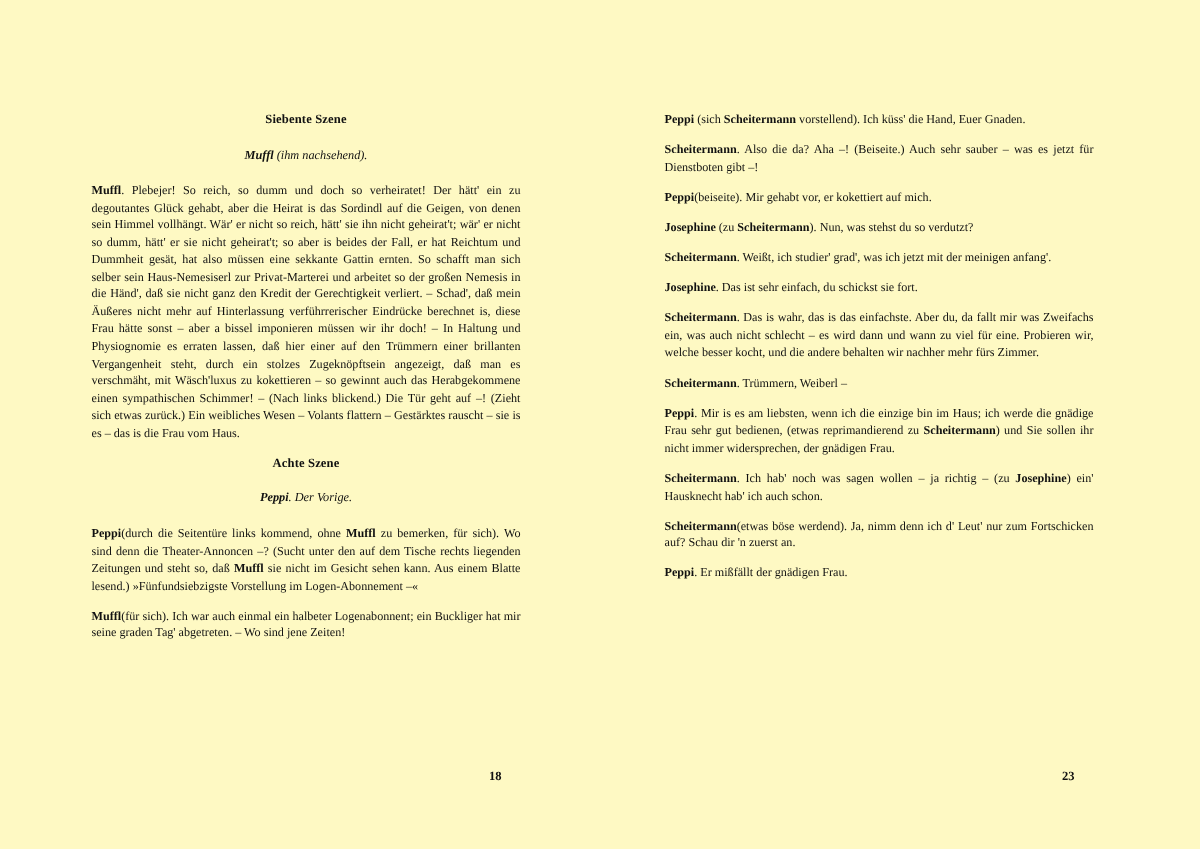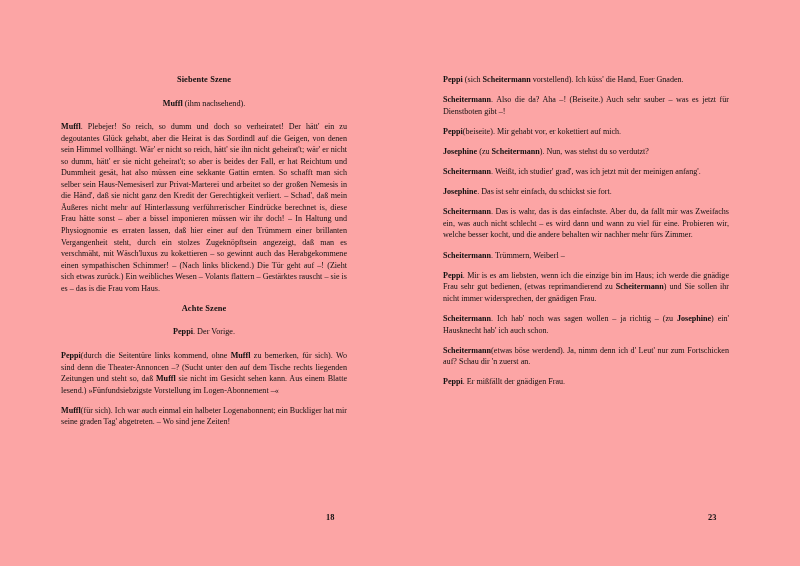--- a/index.html
+++ b/index.html
@@ -11,21 +11,21 @@
     width: 800px;
     height: 566px;
     font-family: "Liberation Serif", "DejaVu Serif", serif;
     color: #000000;
     overflow: hidden;
   }
   .page {
     position: relative;
     width: 800px;
     height: 566px;
-    background: #fca5a5;
+    background: #fef9c3;
   }
   .column {
     position: absolute;
     top: 74px;
     width: 286px;
     font-size: 8.1px;
     line-height: 11.55px;
     text-align: justify;
     color: #111111;
   }
@@ -36,20 +36,21 @@
     text-align: center;
     font-weight: bold;
     font-size: 8.4px;
     margin: 0 0 12px 0;
     letter-spacing: 0.1px;
   }
   .scene-cast {
     text-align: center;
     font-size: 8.2px;
     margin: 0 0 12px 0;
+    font-style: italic;
   }
   .scene-cast .who { font-weight: bold; }
 
   .speech {
     margin: 0 0 8.6px 0;
     text-align: justify;
     hyphens: none;
   }
   .speech .who { font-weight: bold; }
 

